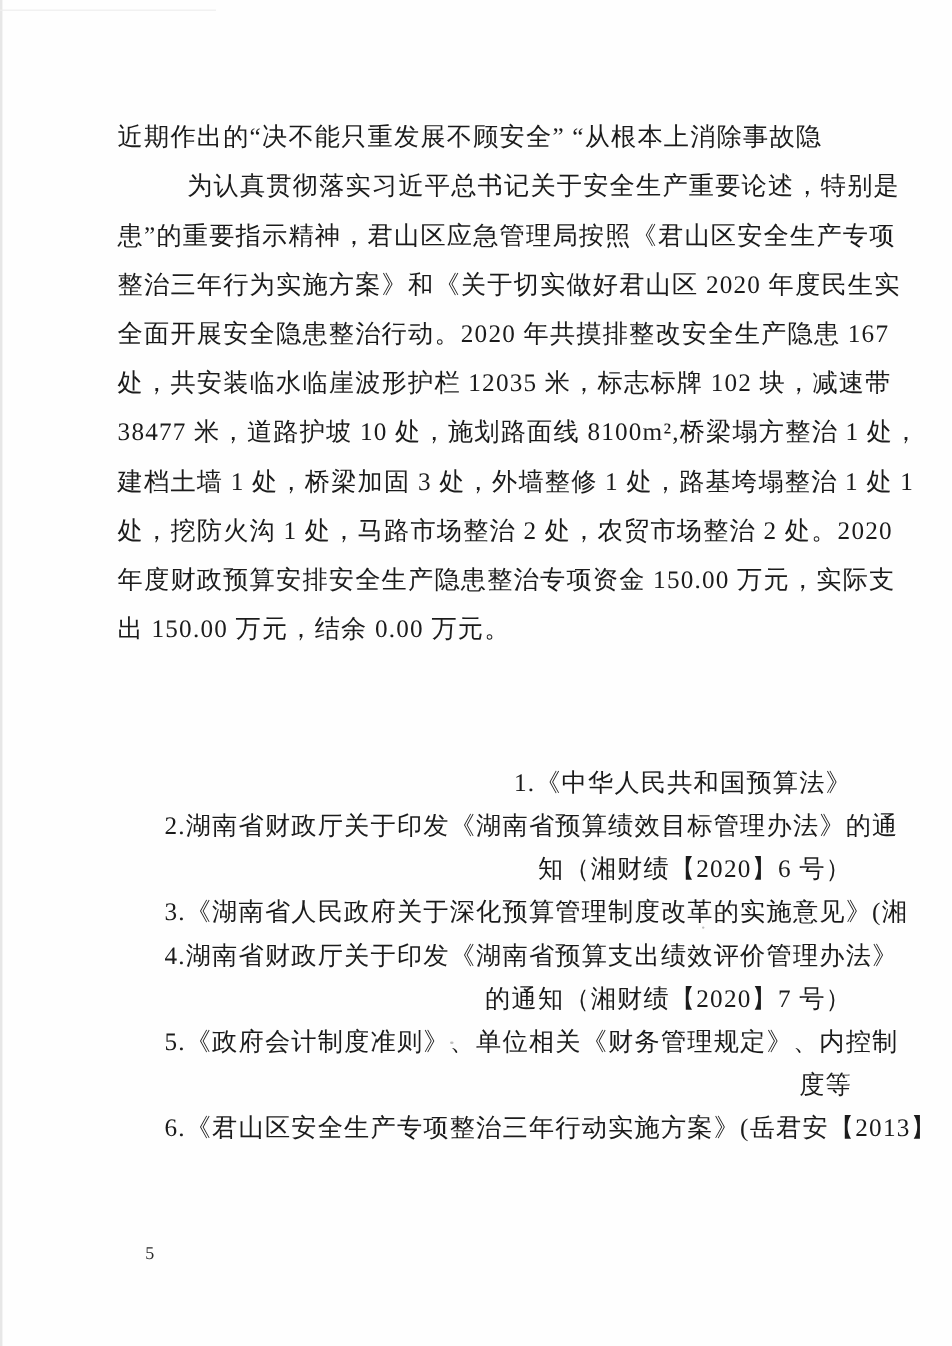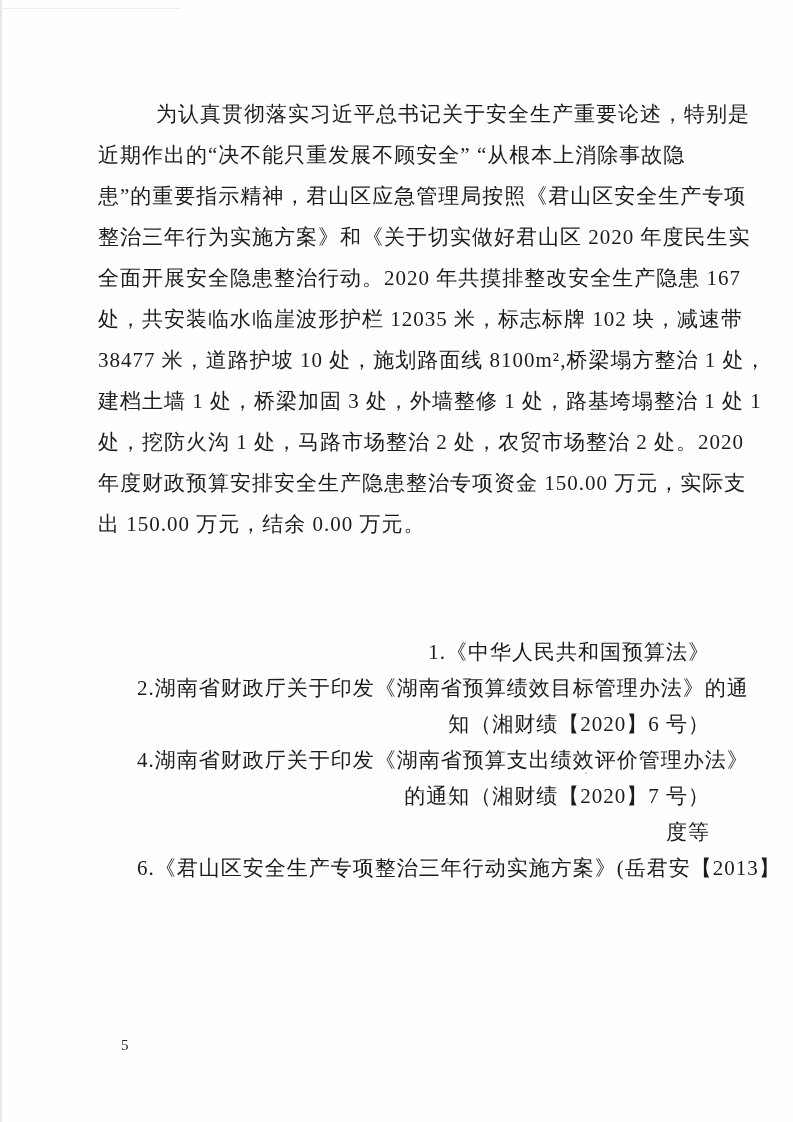--- a/index.html
+++ b/index.html
@@ -91,40 +91,42 @@
   .speck.s5 { left: 583px; top: 860px; width: 2px; height: 2px; }
 </style>
 </head>
 <body>
 
 <div class="page">
   <div class="edge-left"></div>
   <div class="edge-top"></div>
 
   <div class="para">
+    <div class="line">近期作出的“决不能只重发展不顾安全” “从根本上消除事故隐</div>
     <div class="line indent-para">为认真贯彻落实习近平总书记关于安全生产重要论述，特别是</div>
-    <div class="line">近期作出的“决不能只重发展不顾安全” “从根本上消除事故隐</div>
     <div class="line">患”的重要指示精神，君山区应急管理局按照《君山区安全生产专项</div>
     <div class="line">整治三年行为实施方案》和《关于切实做好君山区 2020 年度民生实</div>
     <div class="line">全面开展安全隐患整治行动。2020 年共摸排整改安全生产隐患 167</div>
     <div class="line">处，共安装临水临崖波形护栏 12035 米，标志标牌 102 块，减速带</div>
     <div class="line">38477 米，道路护坡 10 处，施划路面线 8100m²,桥梁塌方整治 1 处，</div>
     <div class="line">建档土墙 1 处，桥梁加固 3 处，外墙整修 1 处，路基垮塌整治 1 处 1</div>
     <div class="line">处，挖防火沟 1 处，马路市场整治 2 处，农贸市场整治 2 处。2020</div>
     <div class="line">年度财政预算安排安全生产隐患整治专项资金 150.00 万元，实际支</div>
     <div class="line">出 150.00 万元，结余 0.00 万元。</div>
   </div>
 
 
   <div class="list">
     <div class="line indent-item">1.《中华人民共和国预算法》</div>
     <div class="line indent-item">2.湖南省财政厅关于印发《湖南省预算绩效目标管理办法》的通</div>
     <div class="line">知（湘财绩【2020】6 号）</div>
+    <div class="line indent-item">3.《湖南省人民政府关于深化预算管理制度改革的实施意见》(湘</div>
     <div class="line indent-item">4.湖南省财政厅关于印发《湖南省预算支出绩效评价管理办法》</div>
     <div class="line">的通知（湘财绩【2020】7 号）</div>
+    <div class="line indent-item">5.《政府会计制度准则》、单位相关《财务管理规定》、内控制</div>
     <div class="line">度等</div>
     <div class="line indent-item">6.《君山区安全生产专项整治三年行动实施方案》(岳君安【2013】</div>
   </div>
 
   <div class="speck s1"></div>
   <div class="speck s2"></div>
   <div class="speck s3"></div>
   <div class="speck s4"></div>
   <div class="speck s5"></div>
 

